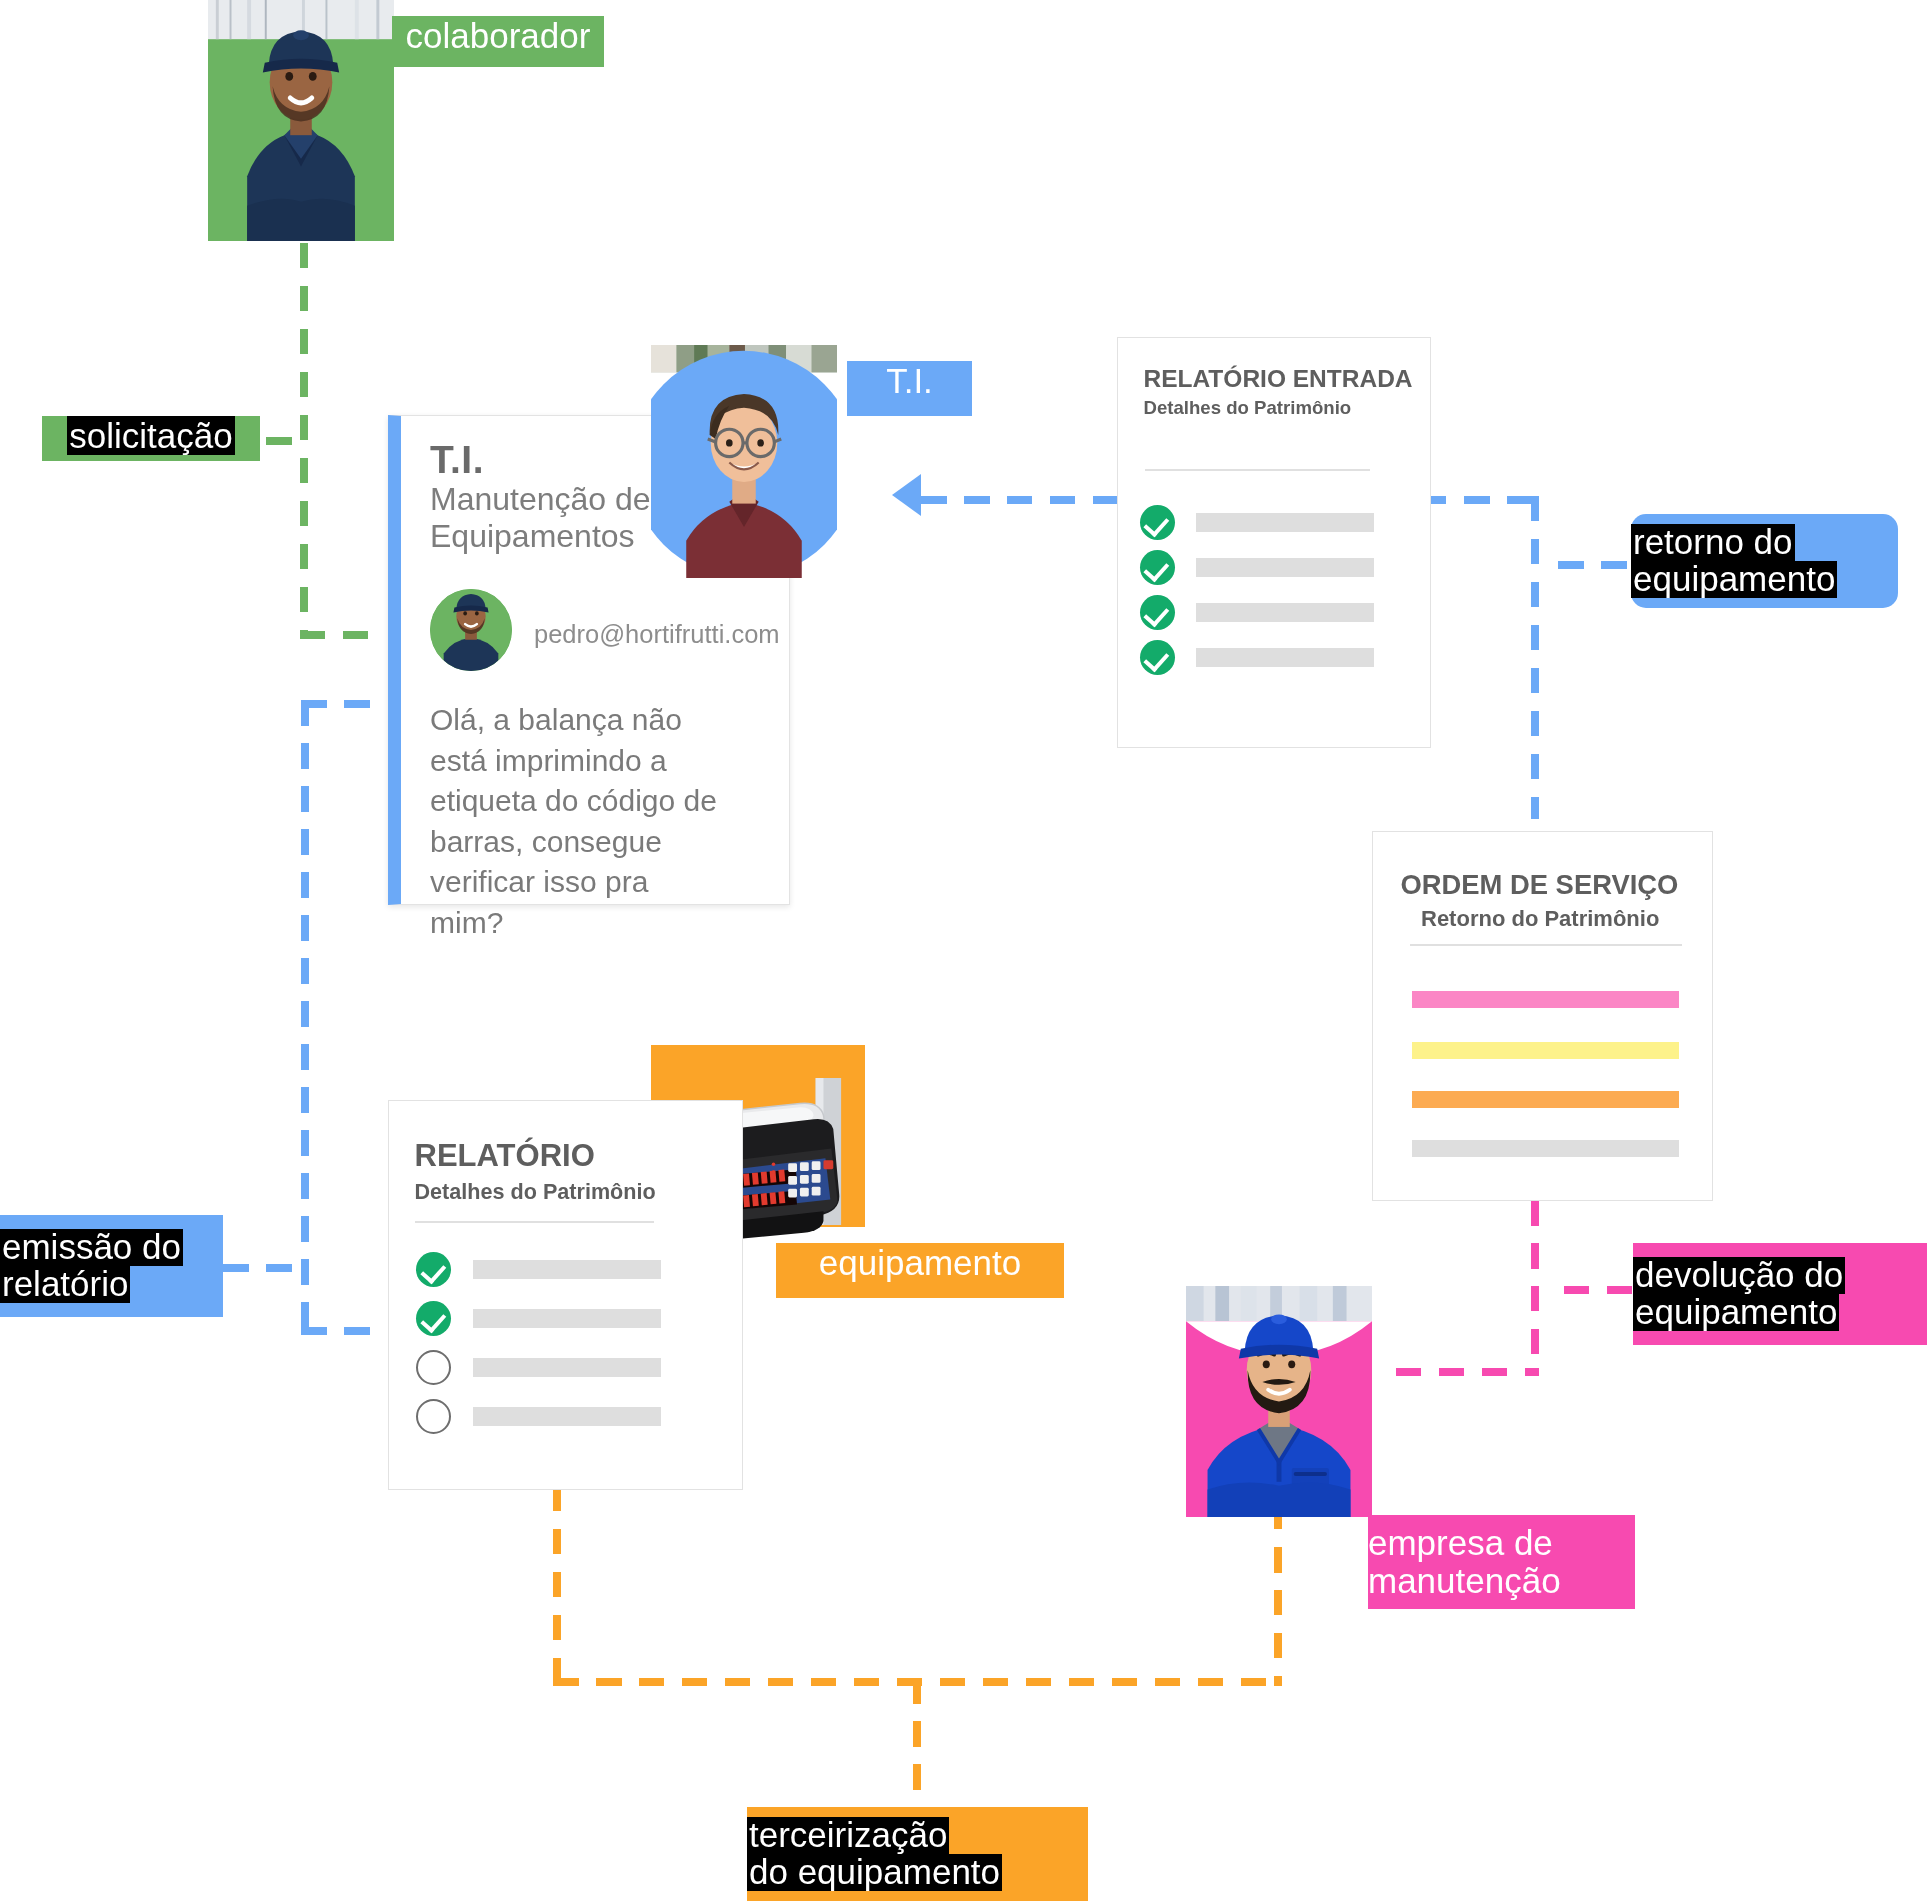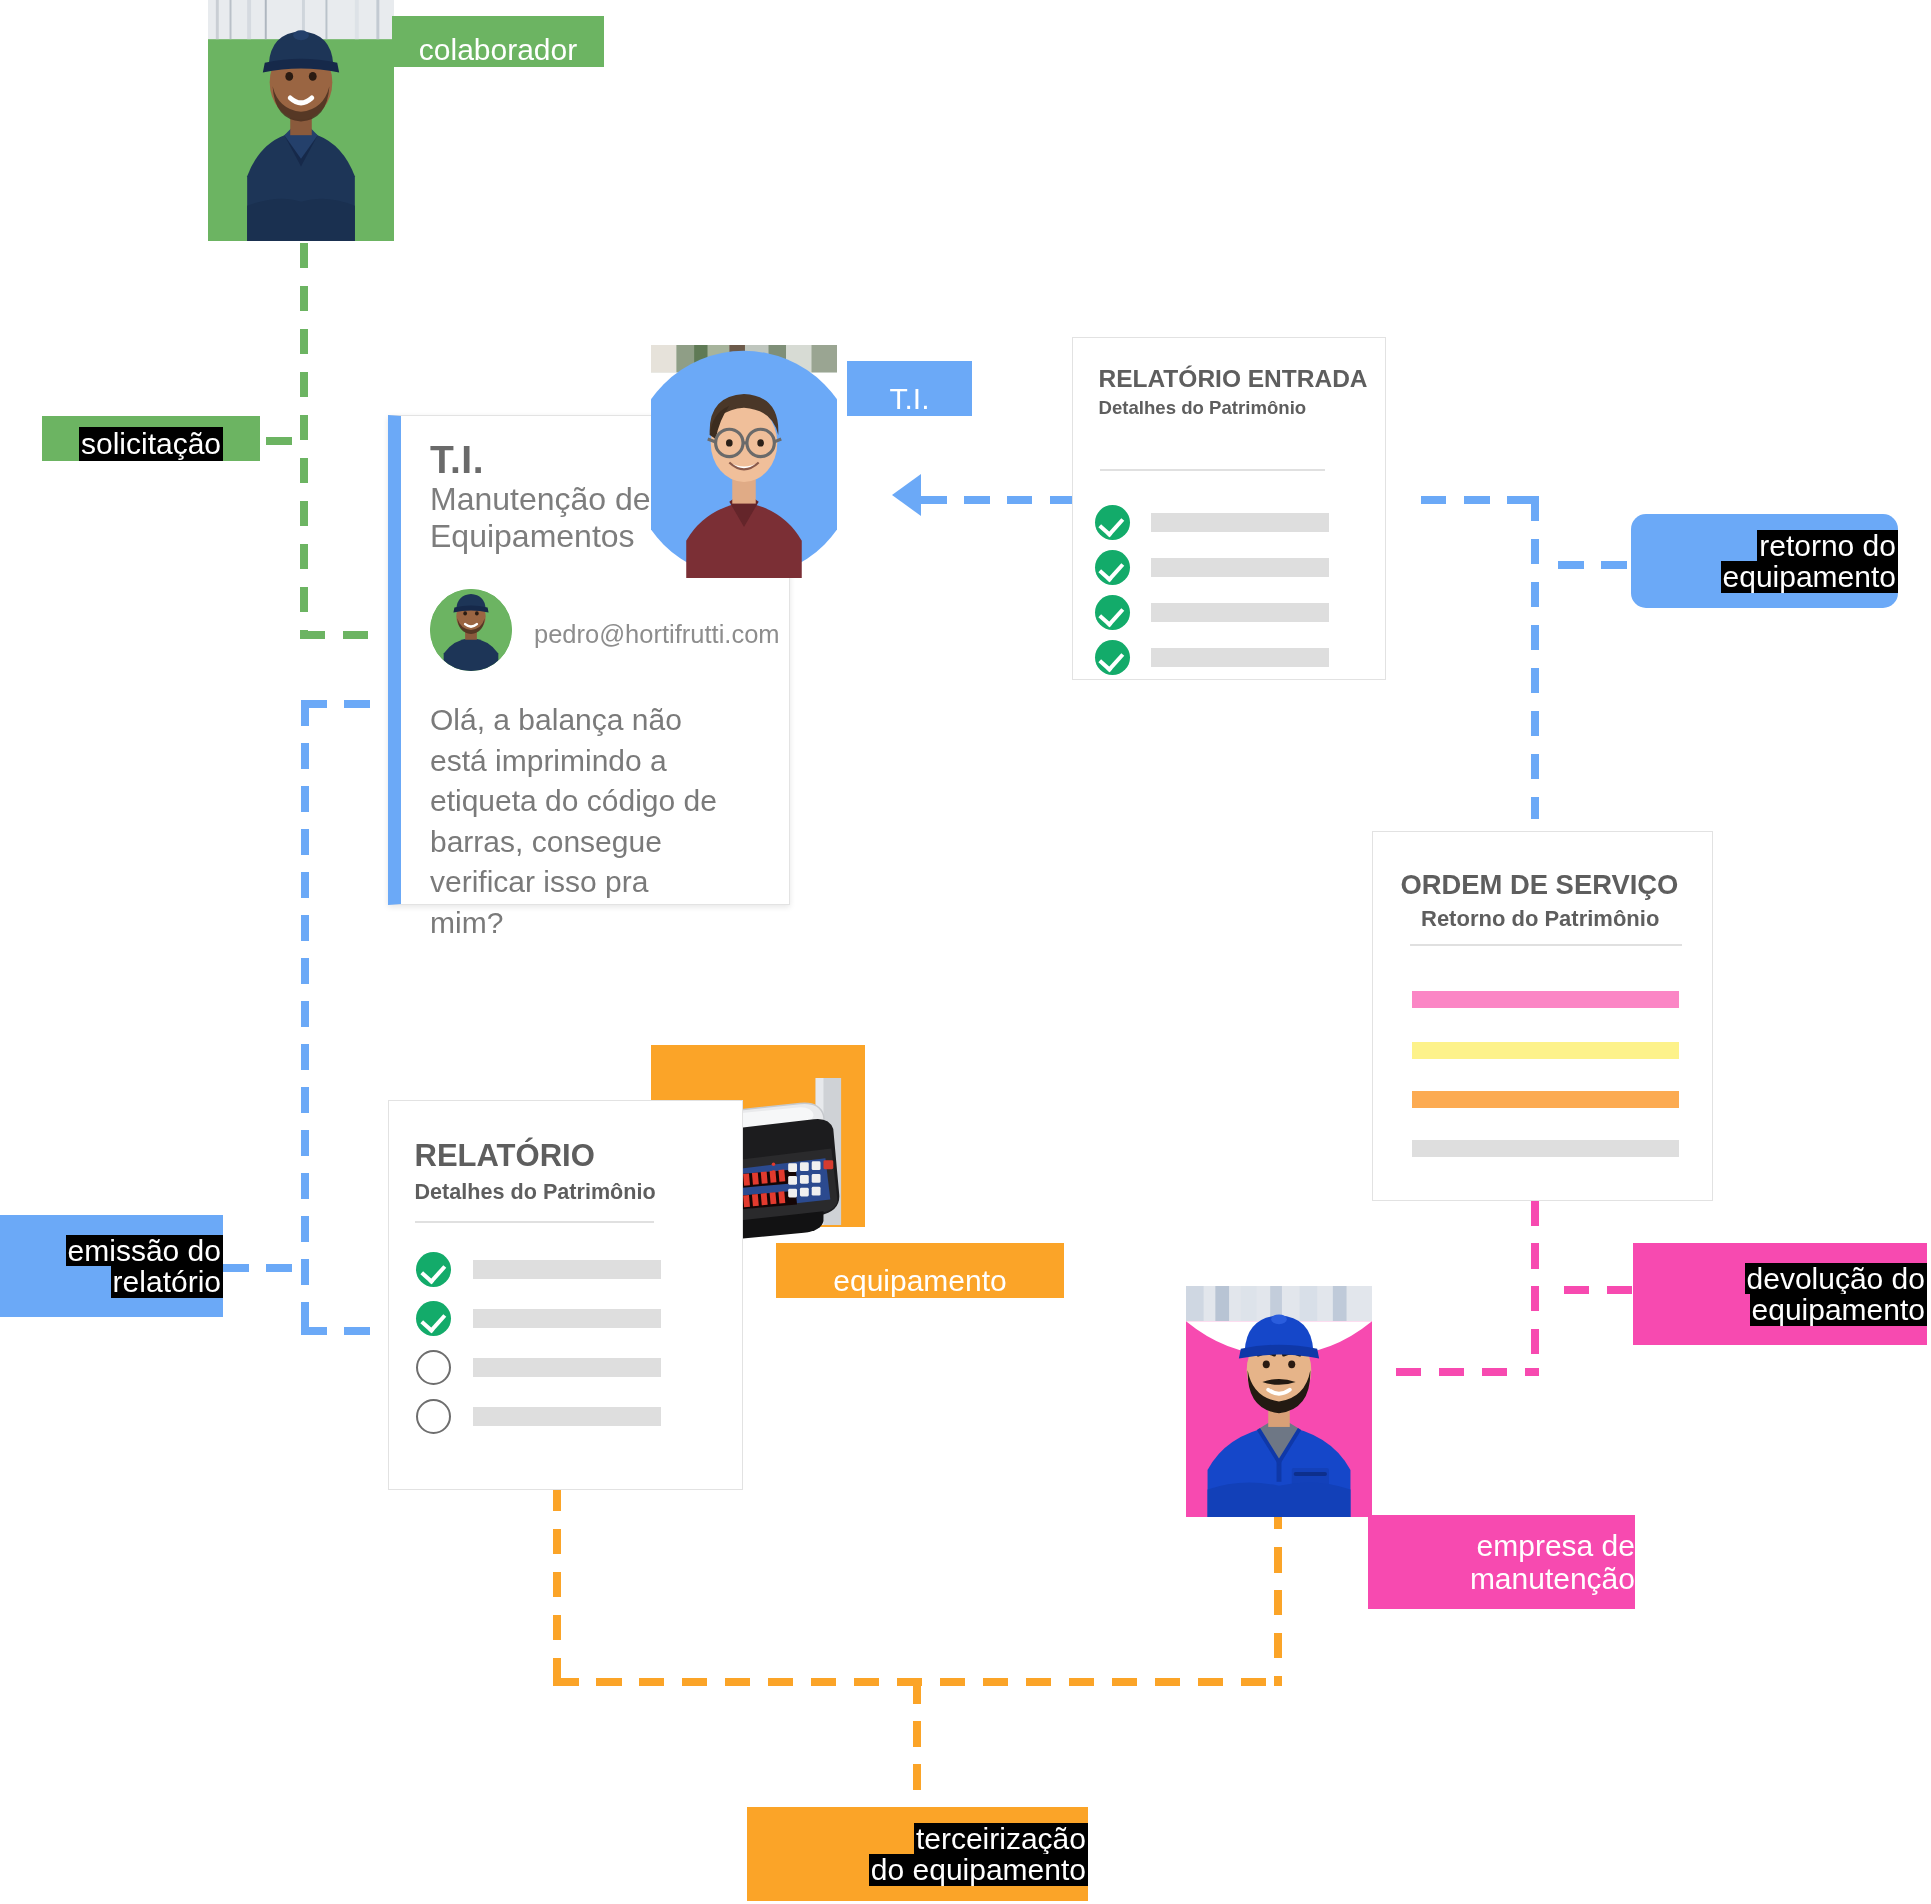--- a/index.html
+++ b/index.html
@@ -18,24 +18,24 @@
     height: 1904px;
     overflow: hidden;
     background: #ffffff;
   }
   .abs { position: absolute; }
 
   
   .badge {
     position: absolute;
     display: flex;
-    align-items: flex-end;
+    align-items: flex-start;
     justify-content: center;
     color: #ffffff;
-    font-size: 30px;
+    font-size: 35px;
     line-height: 1.12;
     text-align: center;
     white-space: nowrap;
     box-sizing: border-box;
   }
   .badge.green  { background: #6cb462; }
   .badge.blue   { background: #6ba9f7; }
   .badge.pink   { background: #f74ab0; }
   .badge.orange { background: #fba428; }
   .badge .hl {
@@ -342,21 +342,21 @@
       <ellipse cx="112" cy="100" rx="3.4" ry="3.8" fill="#2b2018"></ellipse>
 
       <path d="M80 120 Q95 134 110 120 Q95 128 80 120 Z" fill="#ffffff"></path>
       <path d="M80 120 Q95 134 110 120" stroke="#8a5a4a" stroke-width="2.2" fill="none"></path>
     </svg>
   </div>
   <div class="badge blue" style="left:847px; top:361px; width:125px; height:55px;">
     <span>T.I.</span>
   </div>
 
-  <div class="doc" style="left:1072px; top:337px; width:314px; height:343px;">
+  <div class="doc" style="left:1117px; top:337px; width:314px; height:411px;">
     <div class="doc-title" style="left:25.5px; top:27.4px; font-size:24.5px;">RELATÓRIO ENTRADA</div>
     <div class="doc-sub" style="left:25.5px; top:59px; font-size:18.6px;">Detalhes do Patrimônio</div>
     <div class="doc-rule" style="left:27.4px; top:131px; width:225px;"></div>
     <div class="doc-row" style="left:21.6px; top:167px; width:245px;">
       <span class="check"></span>
       <span class="bar" style="width:178px;"></span>
     </div>
     <div class="doc-row" style="left:21.6px; top:212px; width:245px;">
       <span class="check"></span>
       <span class="bar" style="width:178px;"></span>

